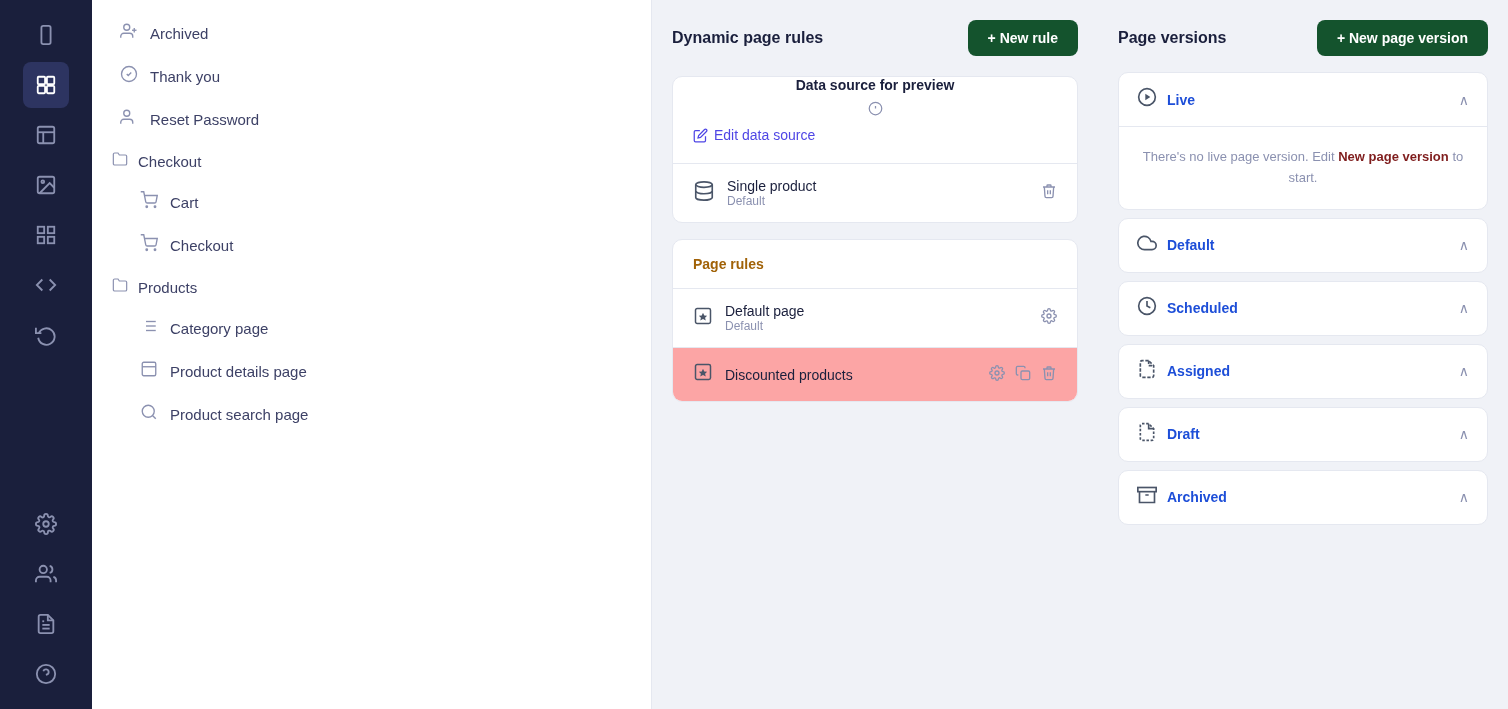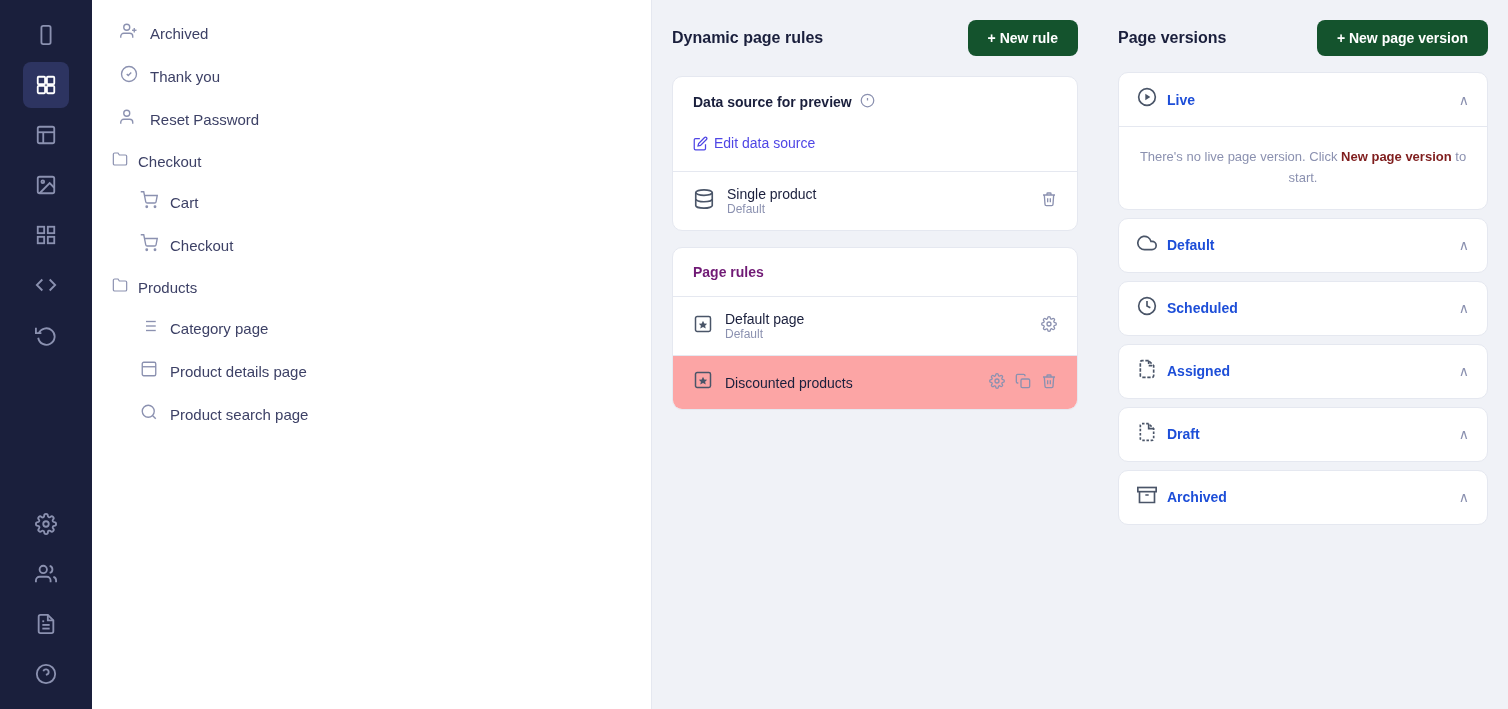--- a/index.html
+++ b/index.html
@@ -117,21 +117,22 @@
       overflow: hidden;
     }
 
     .data-source-header {
       display: flex;
       align-items: center;
       gap: 8px;
       font-size: 14px;
       font-weight: 600;
       color: #1a1f3c;
-      padding: 16px 20px;
+      padding: 0 20px;
+      flex-direction: column;
     }
     .info-icon { color: #8b91b0; font-size: 14px; }
     .edit-link {
       display: flex;
       align-items: center;
       gap: 6px;
       color: #4f46e5;
       font-size: 14px;
       font-weight: 500;
       cursor: pointer;
@@ -150,21 +151,21 @@
     .ds-icon { font-size: 20px; color: #4a5568; }
     .ds-info { flex: 1; }
     .ds-name { font-size: 14px; font-weight: 500; color: #1a1f3c; }
     .ds-sub { font-size: 12px; color: #8b91b0; }
     .action-icon { color: #8b91b0; cursor: pointer; font-size: 16px; }
 
     .page-rules-title {
       padding: 16px 20px;
       font-size: 14px;
       font-weight: 600;
-      color: #701a75;
+      color: #a16207;
     }
 
     .rule-item {
       display: flex;
       align-items: center;
       gap: 12px;
       padding: 14px 20px;
       border-top: 1px solid #e5e8f0;
     }
     .rule-item.highlighted { background: #fca5a5; }
@@ -558,21 +559,21 @@
                 <circle cx="12" cy="12" r="10"></circle>
                 <polygon points="10 8 16 12 10 16 10 8" fill="currentColor" stroke="none"></polygon>
               </svg>
           </span>
           <span>Live</span>
         </div>
         <span class="chevron">∧</span>
       </div>
       <div class="version-body">
         <div class="version-empty">
-          <span>There's no live page version. Click</span>
+          <span>There's no live page version. Edit</span>
           <span> </span>
           <span class="link">New page version</span>
           <span> </span>
           <span>to start.</span>
         </div>
       </div>
     </div>
 
     <div class="version-section">
       <div class="version-section-header">

